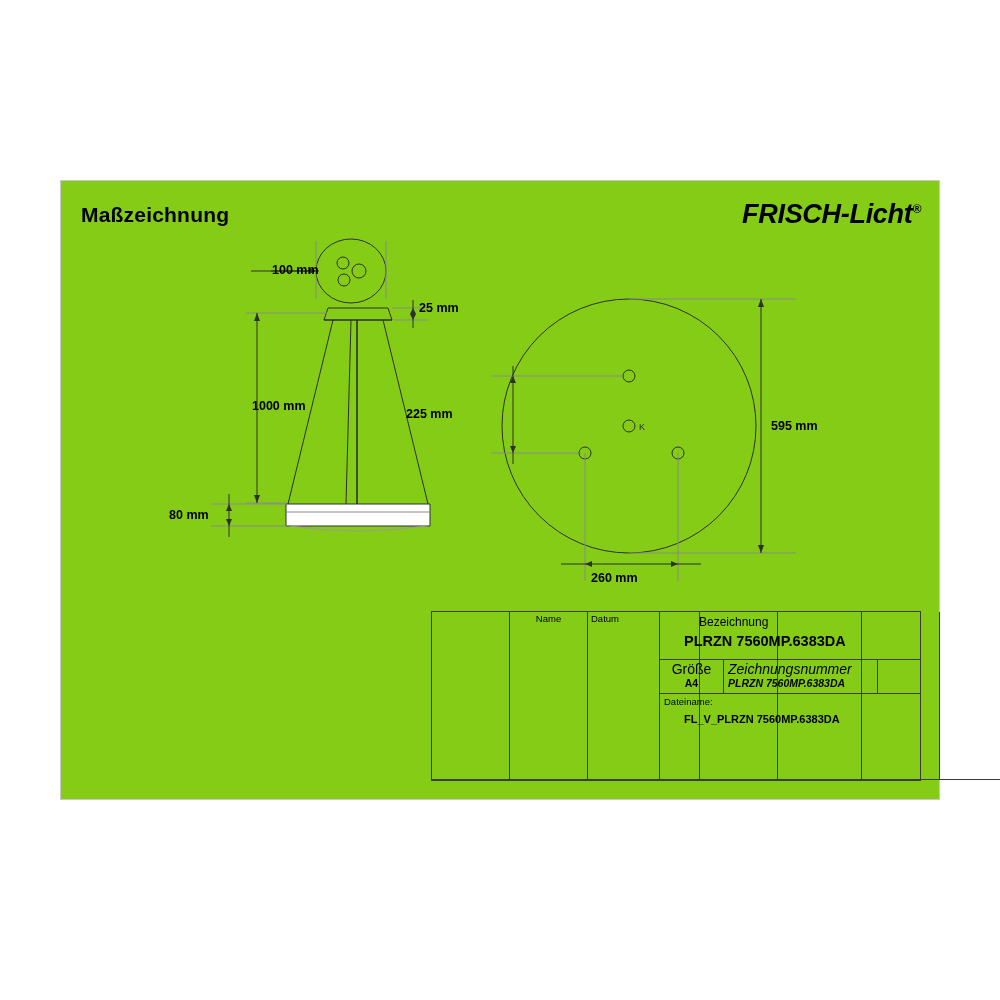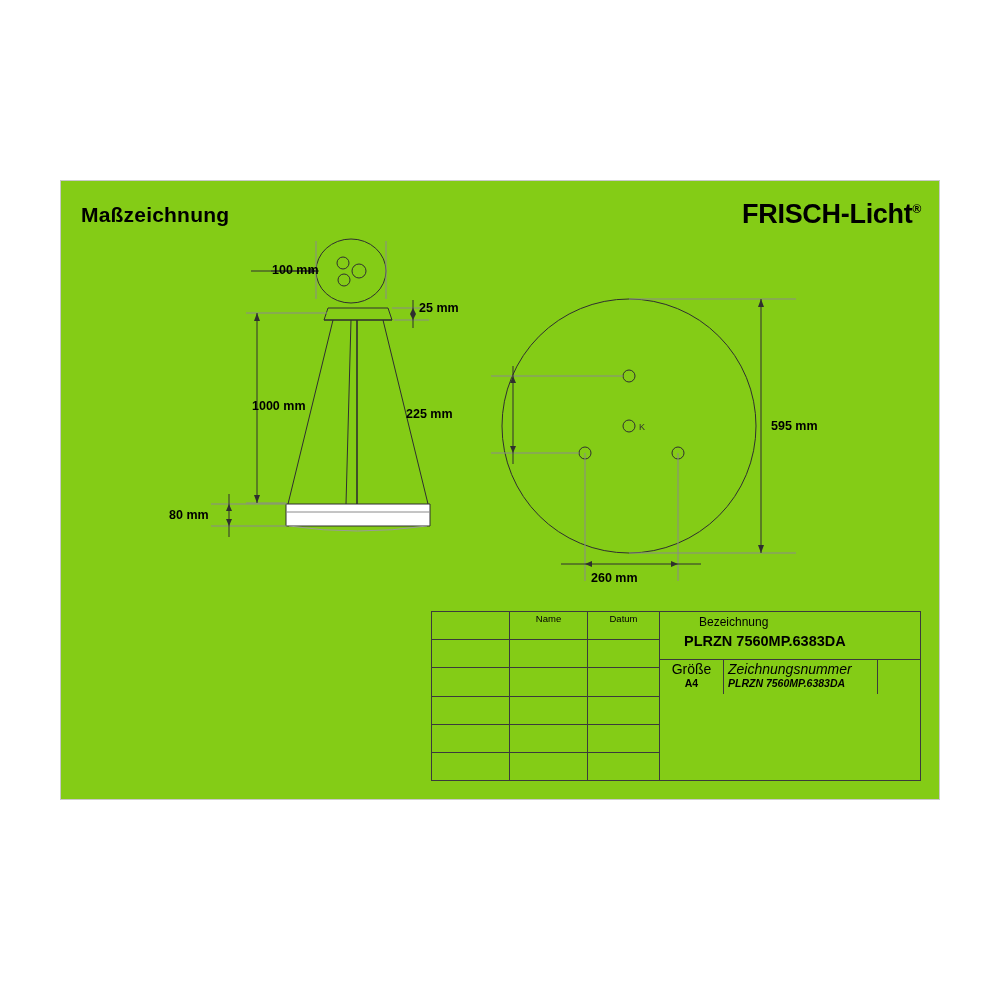--- a/index.html
+++ b/index.html
@@ -33,20 +33,21 @@
     font-weight: bold;
     letter-spacing: 0.2px;
   }
   .brand {
     position: absolute;
     right: 18px;
     top: 18px;
     font-size: 27px;
     font-weight: bold;
     letter-spacing: -0.3px;
+    font-style: italic;
   }
   .brand sup {
     font-size: 12px;
     font-weight: bold;
     vertical-align: super;
   }
   .dim-label {
     position: absolute;
     font-size: 12.5px;
     font-weight: bold;
@@ -69,21 +70,21 @@
     height: 170px;
     border: 1px solid #3b3b3b;
     box-sizing: border-box;
     display: flex;
   }
   #tb-left {
     width: 228px;
     box-sizing: border-box;
     border-right: 1px solid #3b3b3b;
     display: flex;
-    flex-direction: column;
+    flex-direction: row;
   }
   .tb-row {
     flex: 1 1 0;
     display: flex;
     border-bottom: 1px solid #3b3b3b;
     box-sizing: border-box;
   }
   .tb-row:last-child { border-bottom: none; }
   .tb-c1 { width: 78px; border-right: 1px solid #3b3b3b; box-sizing: border-box; }
   .tb-c2 { width: 78px; border-right: 1px solid #3b3b3b; box-sizing: border-box; }
@@ -327,16 +328,20 @@
           <span class="lbl">Größe</span>
           <span class="val">A4</span>
         </div>
         <div class="zc" id="zc-nummer">
           <span class="lbl">Zeichnungsnummer</span>
           <span class="val">PLRZN 7560MP.6383DA</span>
         </div>
         <div class="zc" id="zc-blank"></div>
       </div>
 
+      <div class="tbr-row" id="tbr-datei">
+        <div class="lbl">Dateiname:</div>
+        <div class="val">FL_V_PLRZN 7560MP.6383DA</div>
+      </div>
     </div>
 
   </div>
 </div>
 
 </body></html>

